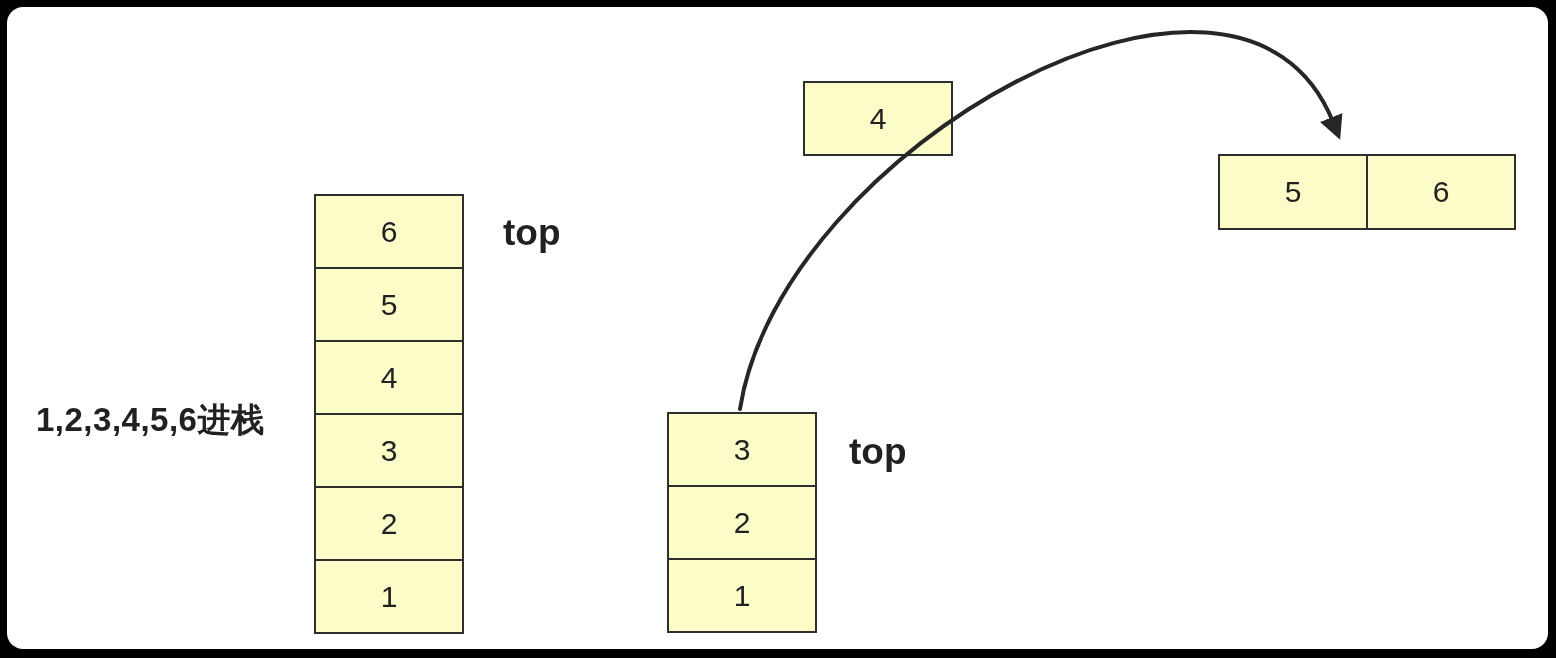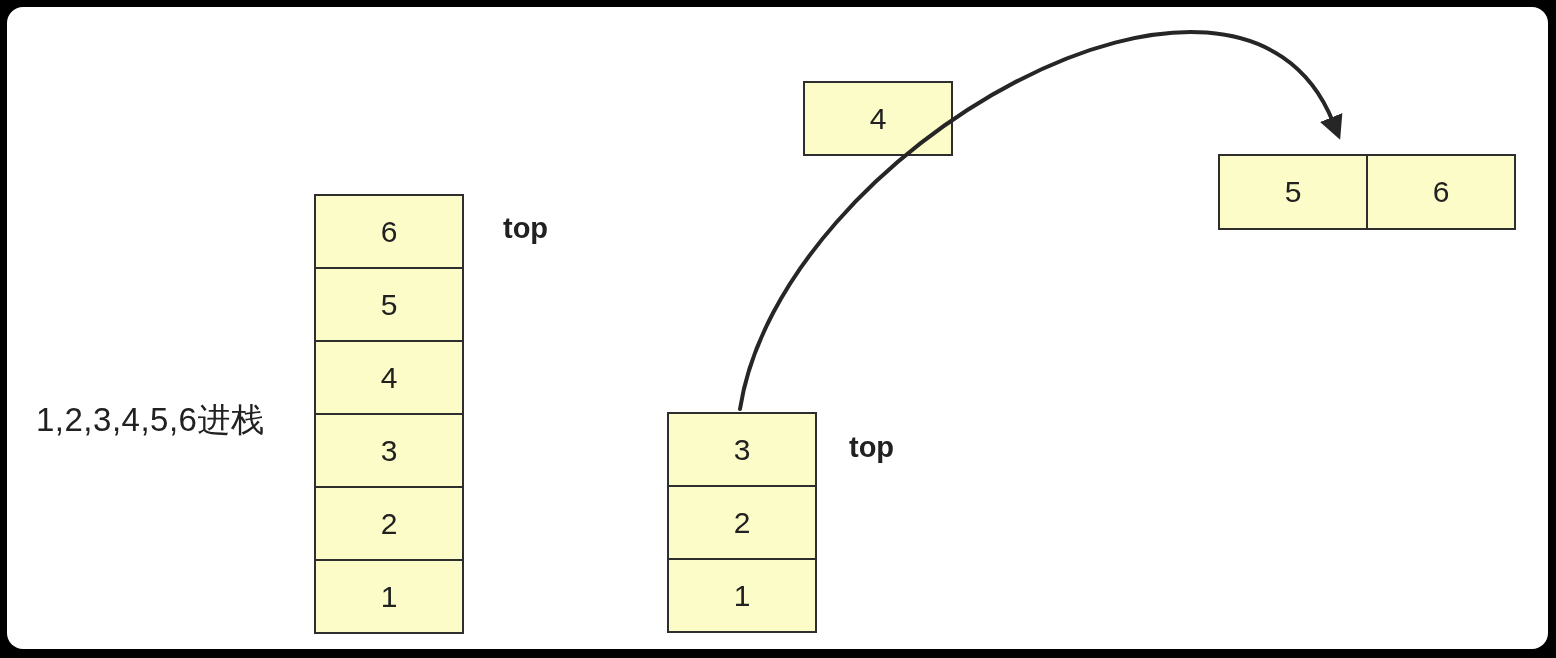--- a/index.html
+++ b/index.html
@@ -17,21 +17,21 @@
     border-radius: 16px;
   }
   .stage {
     position: absolute;
     left: 0; top: 0; width: 1556px; height: 658px;
   }
   .caption {
     position: absolute;
     left: 36px; top: 398px;
     font-size: 33px;
-    font-weight: 400;
+    font-weight: 700;
     letter-spacing: 0.5px;
     color: var(--text, #212121);
   }
   .stack {
     position: absolute;
     display: flex;
     flex-direction: column;
   }
   .cell {
     box-sizing: border-box;
@@ -51,21 +51,21 @@
   }
   .output-row {
     position: absolute;
     left: 1218px; top: 154px;
     display: flex; flex-direction: row;
   }
   .output-row .cell { height: 76px; }
   .output-row .cell + .cell { margin-left: -2px; }
   .top-label {
     position: absolute;
-    font-size: 29px;
+    font-size: 37px;
     font-weight: 600;
     color: var(--text, #262626);
   }
   .top-label-initial { left: 503px; top: 212px; }
   .top-label-current { left: 849px; top: 431px; }
   .arrow-layer {
     position: absolute;
     left: 0; top: 0;
     pointer-events: none;
   }

